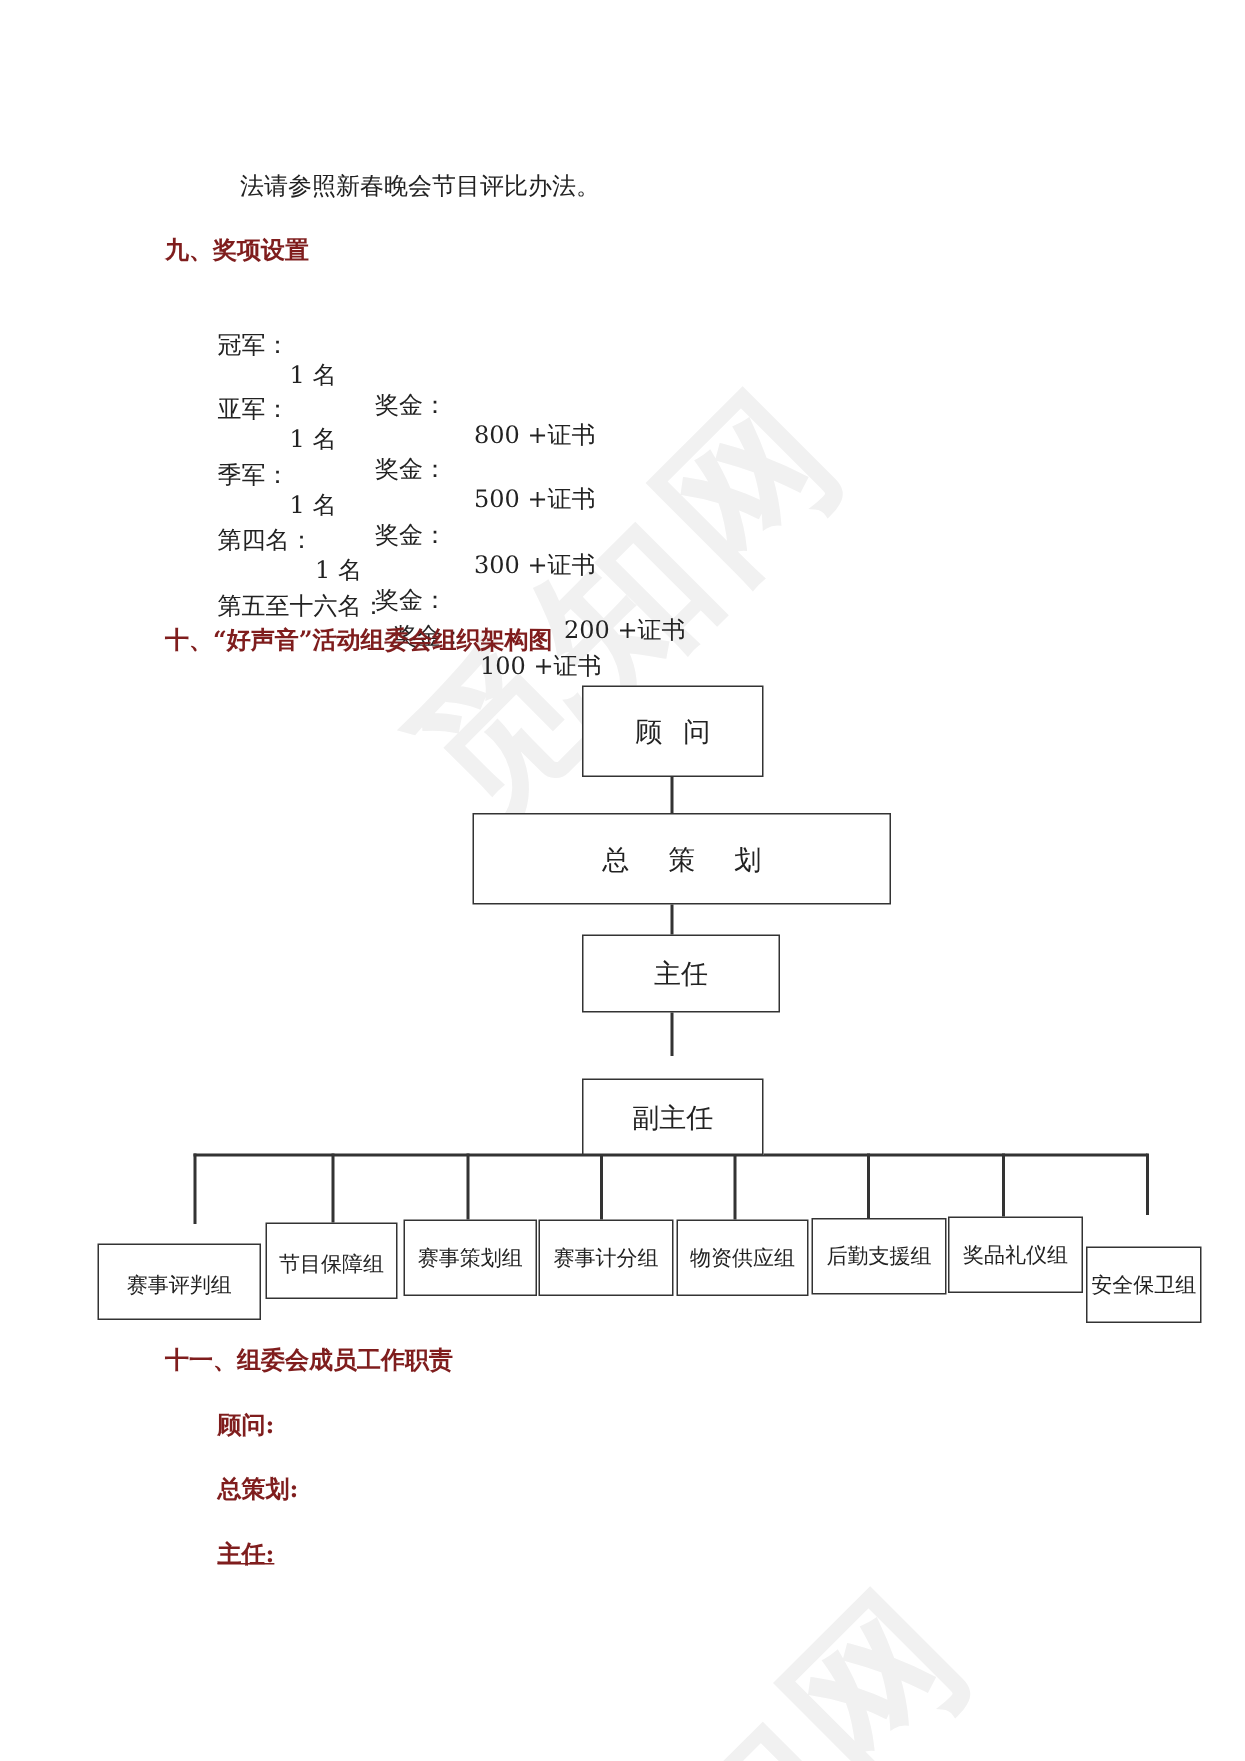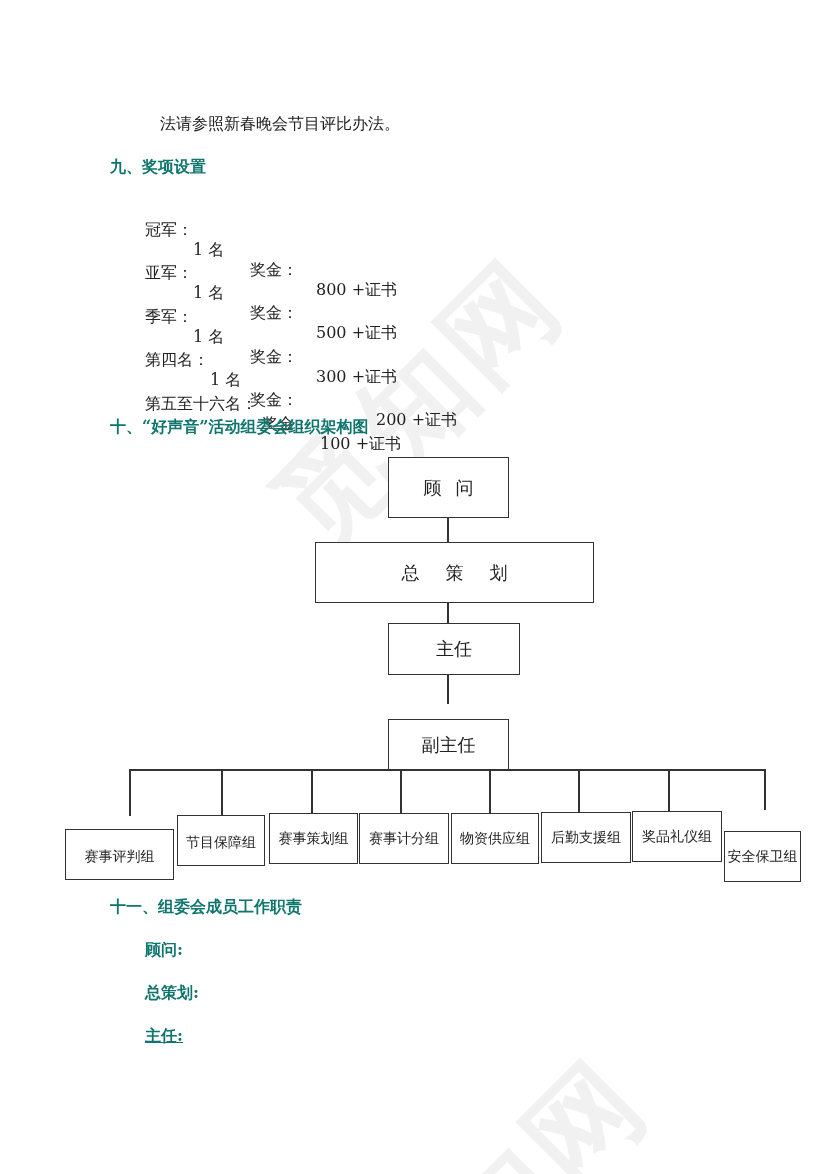--- a/index.html
+++ b/index.html
@@ -33,21 +33,21 @@
 
     .line {
       position: absolute;
       font-size: 16px;
       line-height: 20px;
       white-space: pre;
       z-index: 1;
     }
     .heading {
       font-weight: bold;
-      color: #0f766e;
+      color: #7f1d1d;
     }
     .prize-row span {
       position: absolute;
       white-space: pre;
     }
 
     .box {
       position: absolute;
       border: 1.5px solid #333333;
       background: #ffffff;

